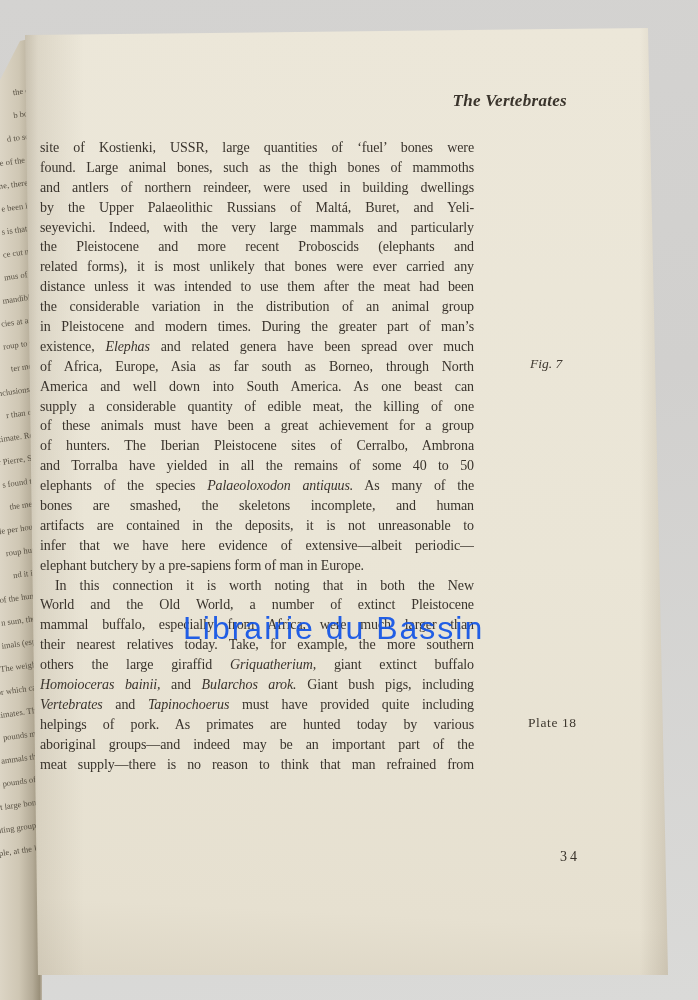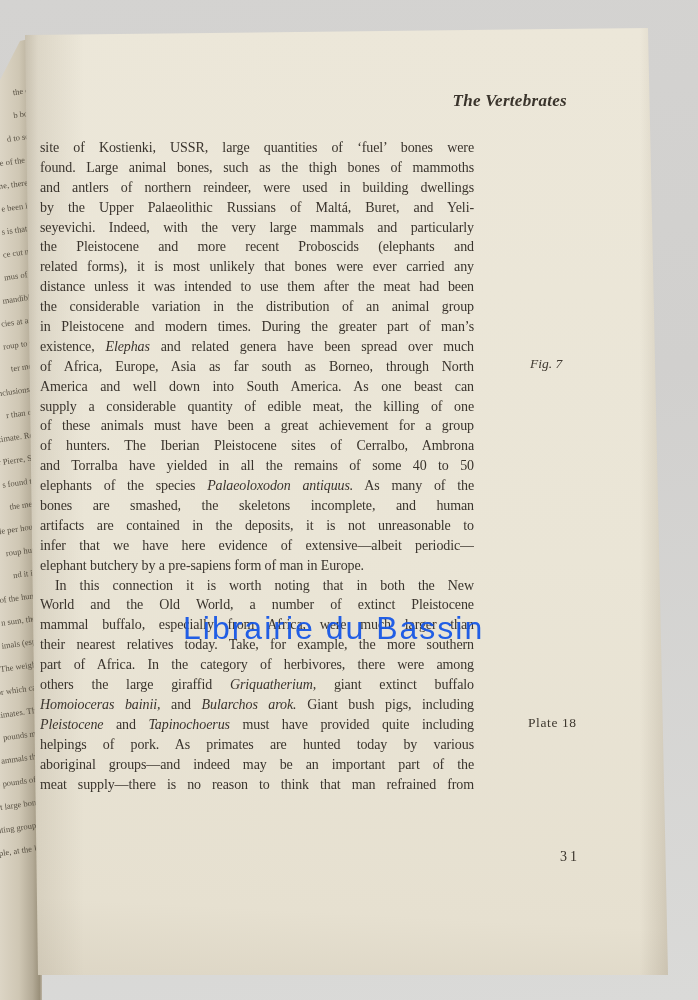--- a/index.html
+++ b/index.html
@@ -129,29 +129,28 @@
         <div class="bline"><span>and Torralba have yielded in all the remains of some 40 to 50</span></div>
         <div class="bline"><span>elephants of the species </span><span class="it">Palaeoloxodon antiquus.</span><span> As many of the</span></div>
         <div class="bline"><span>bones are smashed, the skeletons incomplete, and human</span></div>
         <div class="bline"><span>artifacts are contained in the deposits, it is not unreasonable to</span></div>
         <div class="bline"><span>infer that we have here evidence of extensive—albeit periodic—</span></div>
         <div class="bline flush"><span>elephant butchery by a pre-sapiens form of man in Europe.</span></div>
         <div class="bline indent"><span>In this connection it is worth noting that in both the New</span></div>
         <div class="bline"><span>World and the Old World, a number of extinct Pleistocene</span></div>
         <div class="bline"><span>mammal buffalo, especially from Africa, were much larger than</span></div>
         <div class="bline"><span>their nearest relatives today. Take, for example, the more southern</span></div>
-        <div class="bline"><span>part of Africa. In the category of herbivores, there were among</span></div>
         <div class="bline"><span>others the large giraffid </span><span class="it">Griquatherium,</span><span> giant extinct buffalo</span></div>
         <div class="bline"><span class="it">Homoioceras bainii,</span><span> and </span><span class="it">Bularchos arok.</span><span> Giant bush pigs, including</span></div>
-        <div class="bline"><span class="it">Pleistocene</span><span> and </span><span class="it">Tapinochoerus</span><span> must have provided quite including</span></div>
+        <div class="bline"><span class="it">Vertebrates</span><span> and </span><span class="it">Tapinochoerus</span><span> must have provided quite including</span></div>
         <div class="bline"><span>helpings of pork. As primates are hunted today by various</span></div>
         <div class="bline"><span>aboriginal groups—and indeed may be an important part of the</span></div>
         <div class="bline"><span>meat supply—there is no reason to think that man refrained from</span></div>
       </div>
 
     <div class="margin-note note-fig">Fig. 7</div>
     <div class="margin-note note-plate">Plate 18</div>
 
-    <div class="page-number">31</div>
+    <div class="page-number">34</div>
   </div>
 
   <div class="watermark" style="color: rgb(23, 87, 230);">Librairie du Bassin</div>
 </div>
 
 </body></html>

